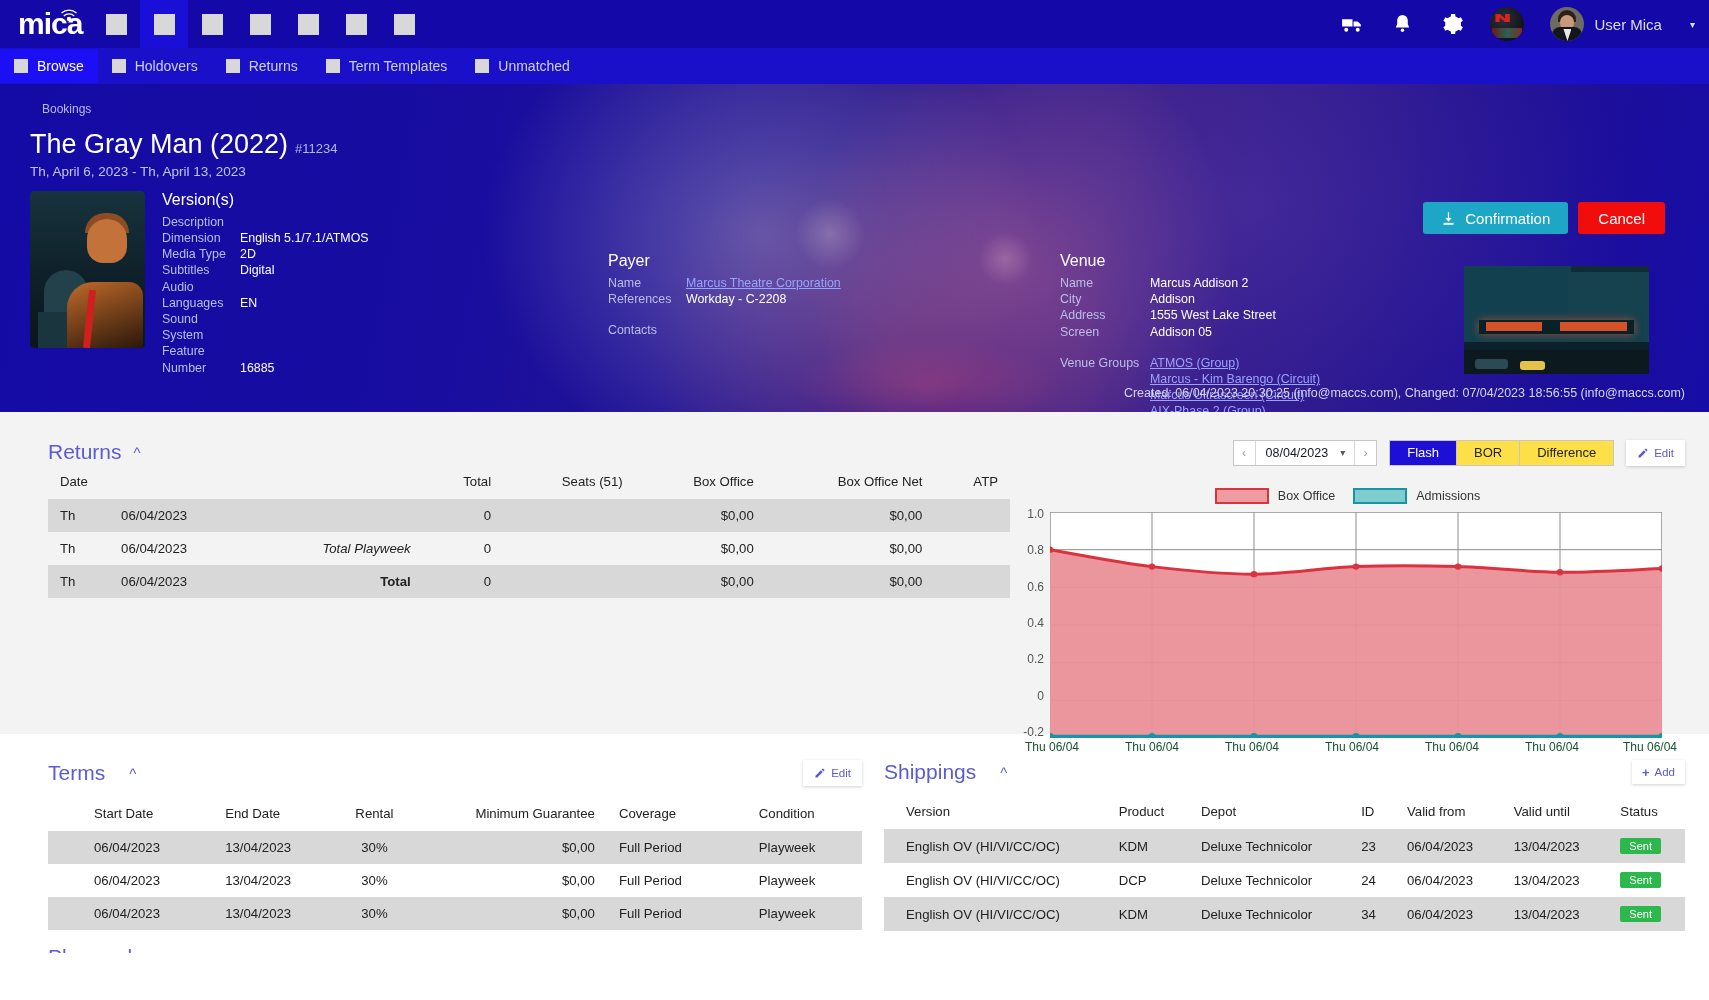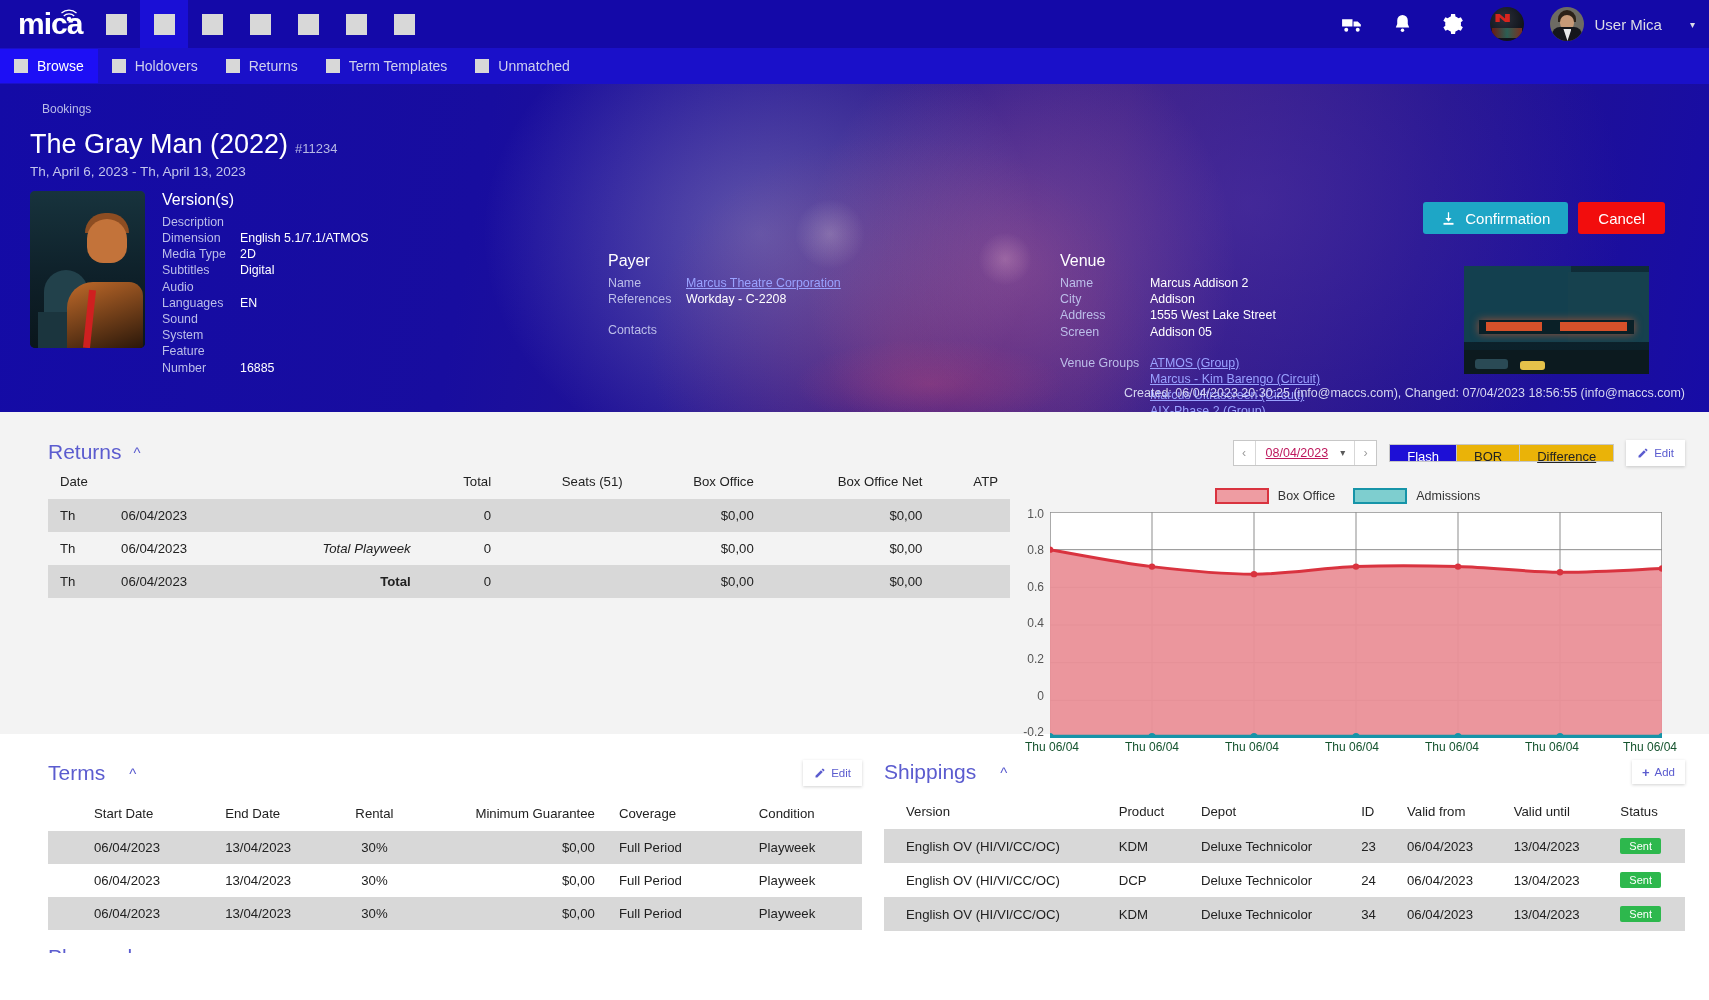--- a/index.html
+++ b/index.html
@@ -190,25 +190,25 @@
   .bold { font-weight: 700; }
 
   .chart-col { flex:1; padding: 28px 24px 0 0; position: relative; }
   .chart-ctrl { display:flex; align-items:center; justify-content:flex-end; gap:12px; }
   .datepick {
     display:flex; align-items:center; height:26px;
     border:1px solid #c7c7c7; background:#fff; font-size:12.5px;
   }
   .dp-btn { width:22px; text-align:center; color:#9b9b9b; border-right:1px solid #d7d7d7; line-height:24px; cursor:pointer; }
   .dp-btn.r { border-right:none; border-left:1px solid #d7d7d7; }
-  .dp-val { padding:0 12px 0 10px; color:#be185d; line-height:24px;text-decoration:underline; }
+  .dp-val { padding:0 12px 0 10px; color:#0f172a; line-height:24px; }
   .dp-car { color:#5a5a5a; font-size:10px; padding-right:9px; line-height:24px; }
-  .segs { display:flex; height:18px; border:1px solid #c7c7c7; background:#eab308; font-size:13px; }
+  .segs { display:flex; height:26px; border:1px solid #c7c7c7; background:#fde047; font-size:13px; }
   .seg { padding:0 17px; line-height:24px; color:#222; border-right:1px solid #c7c7c7; cursor:pointer; }
-  .seg:last-child { border-right:none;text-decoration:underline; }
+  .seg:last-child { border-right:none; }
   .seg.on { background:#1d0fd6; color:#fff; }
   .editbtn {
     display:flex; align-items:center; gap:5px;
     background:#fff; border:none; box-shadow:0 1px 3px rgba(0,0,0,.18);
     height:26px; padding:0 11px; font-size:11.5px; color:#5b5ccf; cursor:pointer;
   }
   .legend { display:flex; justify-content:center; gap:18px; align-items:center; margin-top: 22px; font-size:12.5px; color:#333; }
   .lg-item { display:flex; align-items:center; gap:9px; }
   .lg-sw { width:54px; height:16px; border:2px solid; }
   .lg-bo { background:#ee9ca2; border-color:#d9333f; }

